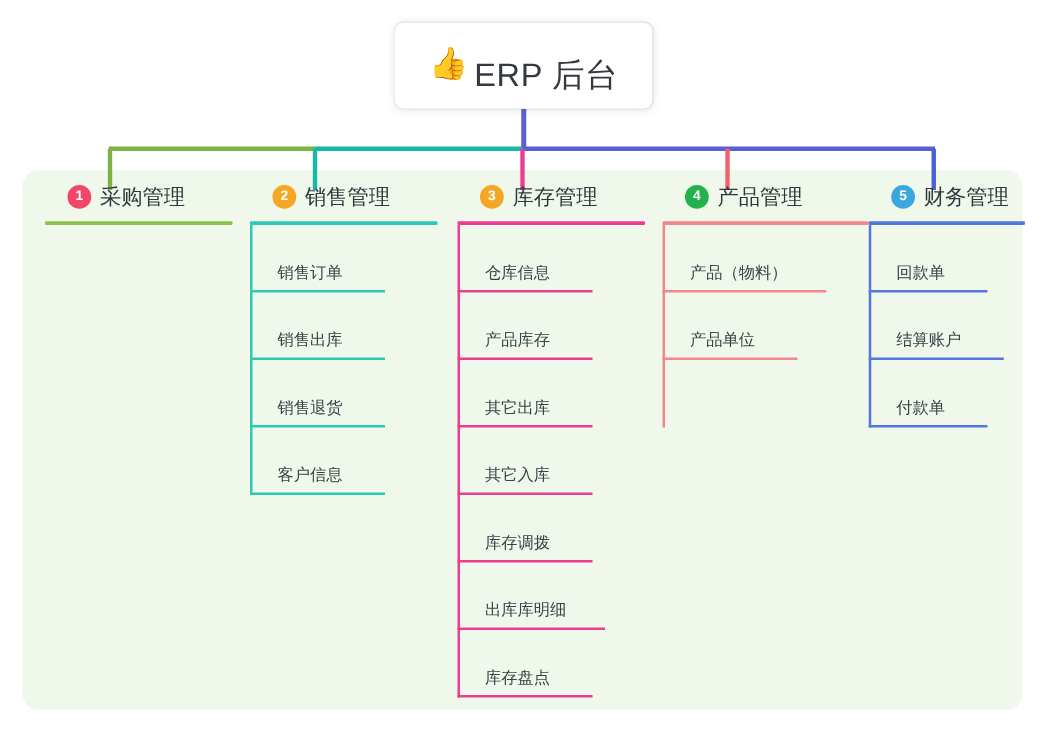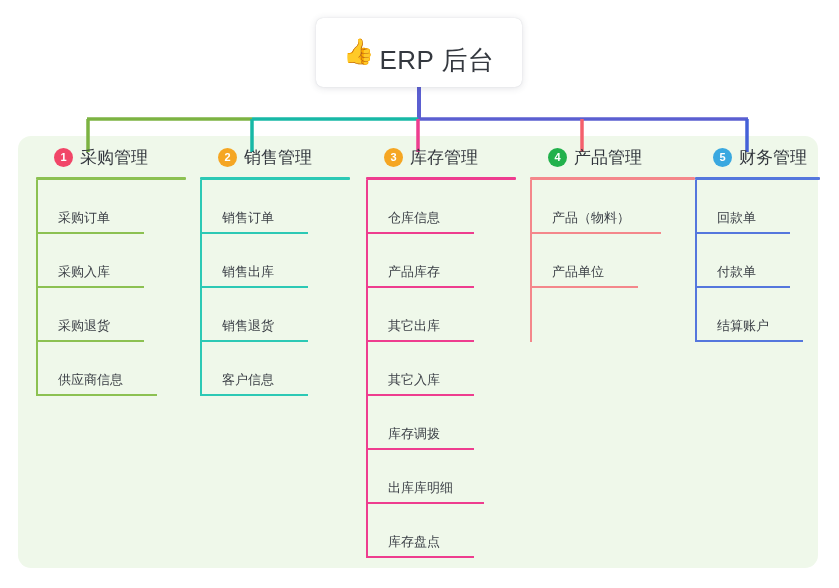--- a/index.html
+++ b/index.html
@@ -161,39 +161,20 @@
     <span class="root-title">ERP 后台</span>
   </div>
 
   <div class="columns" id="columns">
       <div class="column" style="left: 36px; width: 150px;">
         <div class="col-head">
           <span class="badge" style="background: rgb(241, 70, 104);">1</span>
           <span class="col-title">采购管理</span>
         </div>
         <div class="col-rule" style="background: rgb(140, 193, 82); width: 150px;"></div>
-        <div class="items" style="height: 216px;">
-          <div class="trunk" style="background: rgb(140, 193, 82); height: 216px;"></div>
-          <div class="item">
-            <span class="item-label">采购订单</span>
-            <div class="item-rule" style="background: rgb(140, 193, 82); width: 108px;"></div>
-          </div>
-          <div class="item">
-            <span class="item-label">采购入库</span>
-            <div class="item-rule" style="background: rgb(140, 193, 82); width: 108px;"></div>
-          </div>
-          <div class="item">
-            <span class="item-label">采购退货</span>
-            <div class="item-rule" style="background: rgb(140, 193, 82); width: 108px;"></div>
-          </div>
-          <div class="item">
-            <span class="item-label">供应商信息</span>
-            <div class="item-rule" style="background: rgb(140, 193, 82); width: 121px;"></div>
-          </div>
-        </div>
       </div>
       <div class="column" style="left: 200px; width: 150px;">
         <div class="col-head">
           <span class="badge" style="background: rgb(245, 166, 35);">2</span>
           <span class="col-title">销售管理</span>
         </div>
         <div class="col-rule" style="background: rgb(44, 201, 181); width: 150px;"></div>
         <div class="items" style="height: 224px;">
           <div class="trunk" style="background: rgb(44, 201, 181); height: 216px;"></div>
           <div class="item">
@@ -276,24 +257,24 @@
           <span class="col-title">财务管理</span>
         </div>
         <div class="col-rule" style="background: rgb(85, 119, 221); width: 125px;"></div>
         <div class="items" style="height: 162px;">
           <div class="trunk" style="background: rgb(85, 119, 221); height: 162px;"></div>
           <div class="item">
             <span class="item-label">回款单</span>
             <div class="item-rule" style="background: rgb(85, 119, 221); width: 95px;"></div>
           </div>
           <div class="item">
+            <span class="item-label">结算账户</span>
+            <div class="item-rule" style="background: rgb(85, 119, 221); width: 108px;"></div>
+          </div>
+          <div class="item">
             <span class="item-label">付款单</span>
             <div class="item-rule" style="background: rgb(85, 119, 221); width: 95px;"></div>
           </div>
-          <div class="item">
-            <span class="item-label">结算账户</span>
-            <div class="item-rule" style="background: rgb(85, 119, 221); width: 108px;"></div>
-          </div>
         </div>
       </div>
     </div>
 
 </div>
 
 </body></html>

